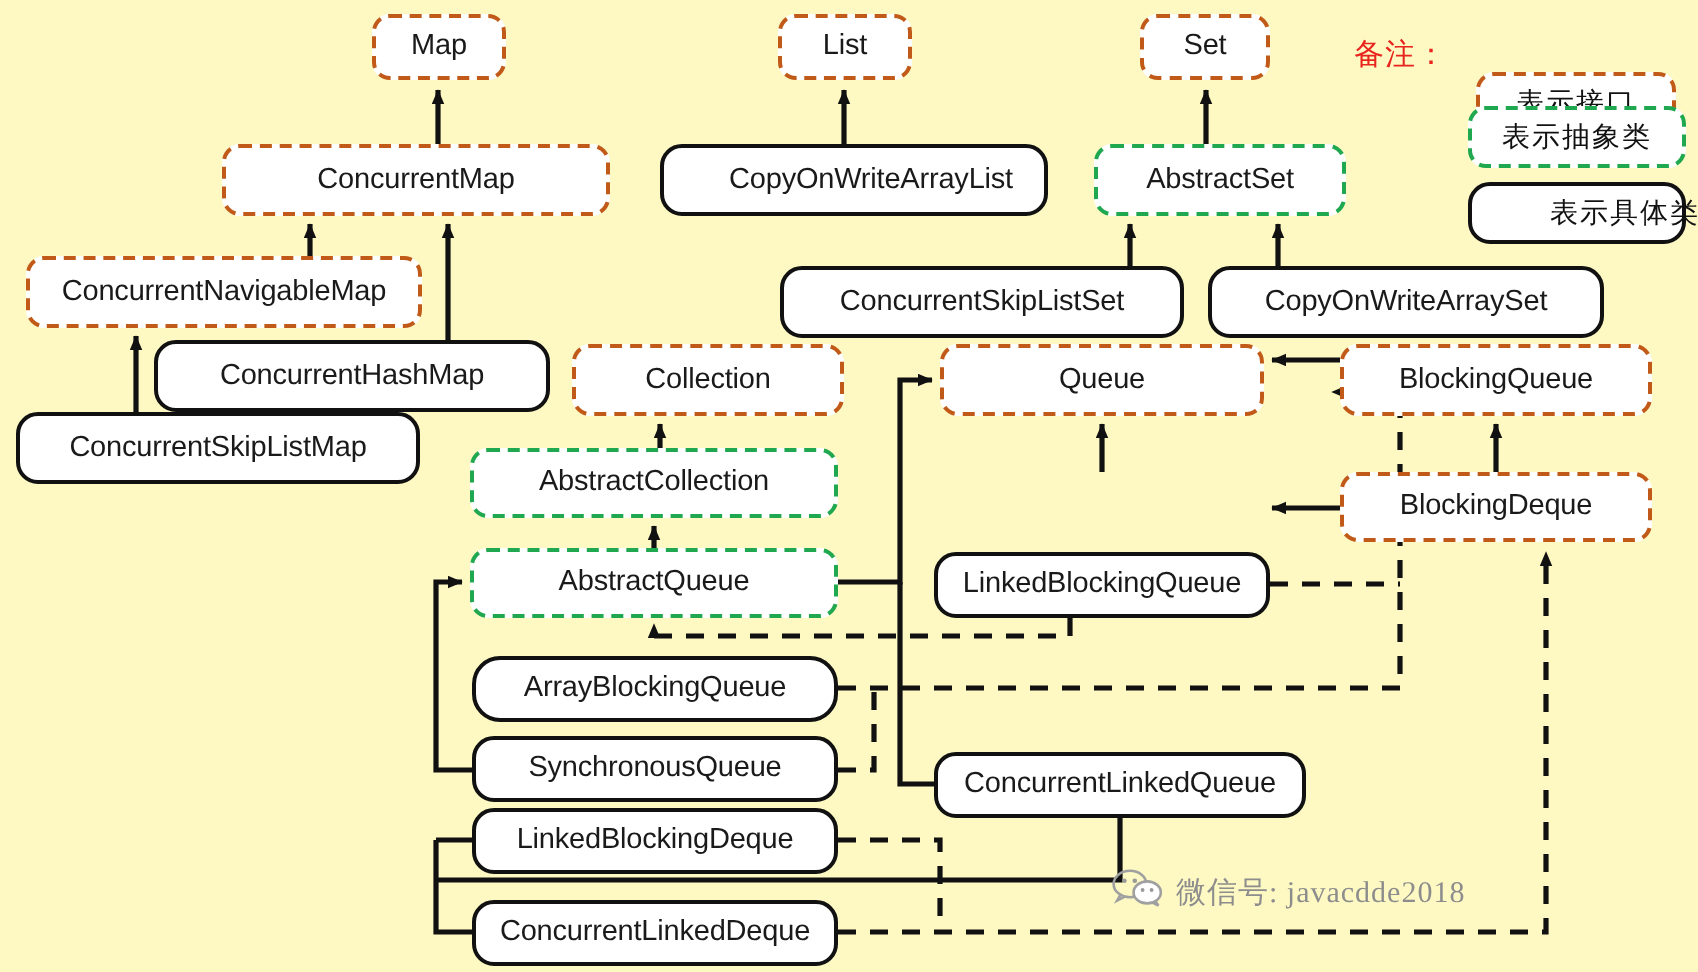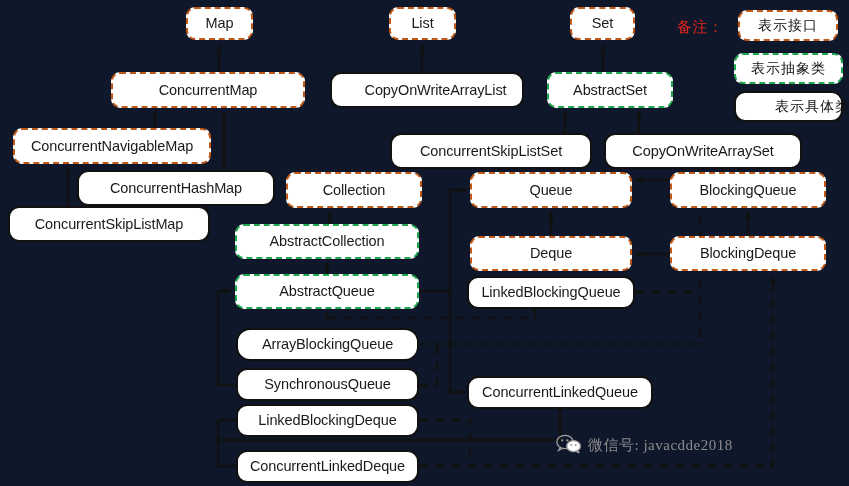--- a/index.html
+++ b/index.html
@@ -4,21 +4,21 @@
 <style>
   html, body {
     margin: 0;
     padding: 0;
     background: #ffffff;
   }
   #canvas {
     position: relative;
     width: 849px;
     height: 486px;
-    background: #0f172a;
+    background: #fef9c3;
     overflow: hidden;
     font-family: "Liberation Sans", "DejaVu Sans", sans-serif;
   }
   #wires {
     position: absolute;
     left: 0;
     top: 0;
     width: 849px;
     height: 486px;
     pointer-events: none;
@@ -64,21 +64,21 @@
     display: flex;
     align-items: center;
     justify-content: center;
     background: #ffffff;
     color: #111;
     font-size: 14px;
     letter-spacing: 1px;
     white-space: nowrap;
     z-index: 3;
   }
-  .legend-box.iface { border: 2.4px dashed #c15a18; border-radius: 9px; }
+  .legend-box.iface { border: 2.4px dashed #c15a18; border-radius: 9px; margin-top: 26px; }
   .legend-box.abstract { border: 2.4px dashed #1fa84f; border-radius: 9px; }
   .legend-box.concrete { border: 2.4px solid #111; border-radius: 11px; }
 
   #watermark {
     position: absolute;
     left: 556px;
     top: 434px;
     display: flex;
     align-items: center;
     gap: 6px;
@@ -170,21 +170,20 @@
   <div class="node concrete" style="left:390px;top:133px;width:202px;height:36px;">ConcurrentSkipListSet</div>
   <div class="node concrete" style="left:604px;top:133px;width:198px;height:36px;">CopyOnWriteArraySet</div>
 
   <div class="node concrete" style="left:77px;top:170px;width:198px;height:36px;">ConcurrentHashMap</div>
   <div class="node iface" style="left:286px;top:172px;width:136px;height:36px;">Collection</div>
   <div class="node iface" style="left:470px;top:172px;width:162px;height:36px;">Queue</div>
   <div class="node iface" style="left:670px;top:172px;width:156px;height:36px;">BlockingQueue</div>
 
   <div class="node concrete" style="left:8px;top:206px;width:202px;height:36px;">ConcurrentSkipListMap</div>
   <div class="node abstract" style="left:235px;top:224px;width:184px;height:35px;">AbstractCollection</div>
-  <div class="node iface" style="left:470px;top:236px;width:162px;height:35px;">Deque</div>
   <div class="node iface" style="left:670px;top:236px;width:156px;height:35px;">BlockingDeque</div>
 
   <div class="node abstract" style="left:235px;top:274px;width:184px;height:35px;">AbstractQueue</div>
   <div class="node concrete" style="left:467px;top:276px;width:168px;height:33px;">LinkedBlockingQueue</div>
 
   <div class="node concrete" style="left:236px;top:328px;width:183px;height:33px;border-radius:14px;">ArrayBlockingQueue</div>
   <div class="node concrete" style="left:236px;top:368px;width:183px;height:33px;">SynchronousQueue</div>
   <div class="node concrete" style="left:467px;top:376px;width:186px;height:33px;">ConcurrentLinkedQueue</div>
   <div class="node concrete" style="left:236px;top:404px;width:183px;height:33px;">LinkedBlockingDeque</div>
   <div class="node concrete" style="left:236px;top:450px;width:183px;height:33px;">ConcurrentLinkedDeque</div>

